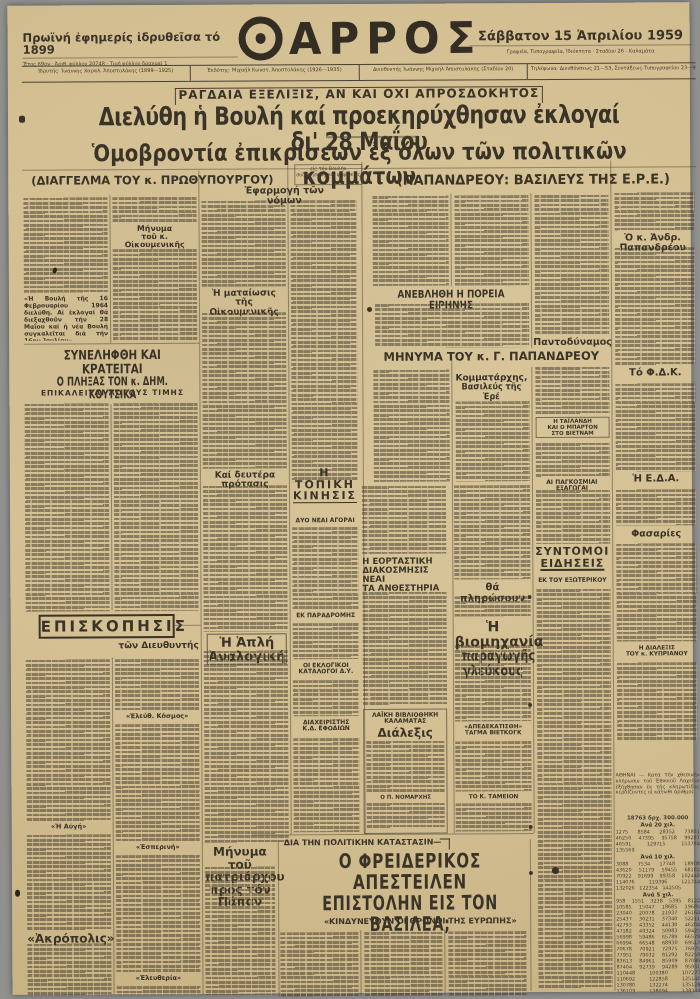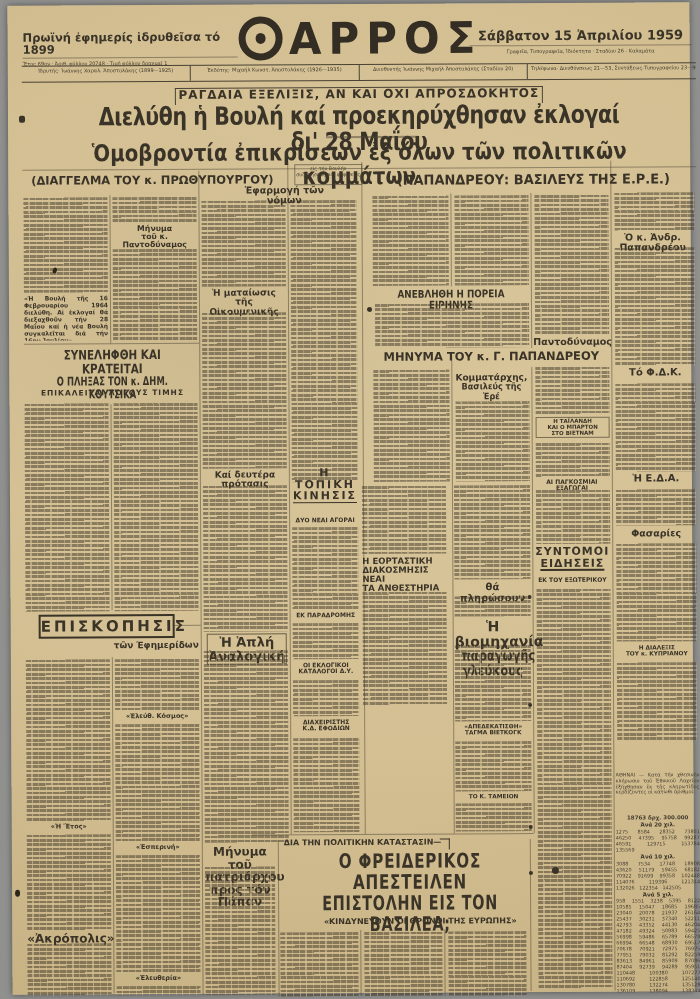--- a/index.html
+++ b/index.html
@@ -86,38 +86,38 @@
   <div class="abs rule" style="left:602px;top:158px;width:1px;height:830px"></div>
   <div class="abs rule" style="left:348px;top:926px;width:1px;height:66px"></div>
   <div class="abs rule" style="left:432px;top:926px;width:1px;height:66px"></div>
   <div class="abs rule" style="left:518px;top:836px;width:1px;height:152px"></div>
 
   <div class="abs tx" style="left:15px;top:192px;width:84px;height:95px"></div>
   <div class="abs hd" style="left:15px;top:289px;width:84px;height:46px;font-size:6px;line-height:7px;text-align:justify;overflow:hidden">«Ἡ Βουλή τῆς 16 Φεβρουαρίου 1964 διελύθη. Αἱ ἐκλογαί θά διεξαχθοῦν τήν 28 Μαΐου καί ἡ νέα Βουλή συγκαλεῖται διά τήν 16ην Ἰουλίου».</div>
   <div class="abs tx" style="left:104px;top:192px;width:84px;height:26px"></div>
   <div class="abs hd" style="left:104px;top:220px;width:84px;font-size:7.8px">
     <div>Μήνυμα</div>
-    <div>τοῦ κ. Παντοδύναμος</div>
+    <div>τοῦ κ. Οἰκουμενικῆς</div>
   </div>
   <div class="abs tx" style="left:104px;top:244px;width:84px;height:92px"></div>
 
   <div class="abs rule" style="left:15px;top:338px;width:175px;height:1px"></div>
   <div class="abs hd" style="left:14px;top:343px;width:178px">
     <div style="font-size:13px;transform:scaleX(.8)">ΣΥΝΕΛΗΦΘΗ ΚΑΙ ΚΡΑΤΕΙΤΑΙ</div>
     <div style="font-size:12px;transform:scaleX(.7)">Ο ΠΛΗΞΑΣ ΤΟΝ κ. ΔΗΜ. ΚΟΥΤΣΙΚΑ</div>
   </div>
   <div class="abs hd" style="left:14px;top:384px;width:178px;font-size:7.5px;letter-spacing:1px">ΕΠΙΚΑΛΕΙΤΑΙ ΛΟΓΟΥΣ ΤΙΜΗΣ</div>
   <div class="abs tx" style="left:15px;top:398px;width:84px;height:208px"></div>
   <div class="abs tx" style="left:104px;top:398px;width:84px;height:208px"></div>
 
   <div class="abs hd" style="left:28px;top:609px;width:132px;height:20px;font-size:15px;letter-spacing:3px;border:2px solid #3a3327;line-height:20px">ΕΠΙΣΚΟΠΗΣΙΣ</div>
   <div class="abs rule" style="left:162px;top:620px;width:28px;height:1px"></div>
-  <div class="abs hd" style="left:93px;top:636px;width:95px;font-size:9px;text-align:right">τῶν Ἐφημερίδων</div>
+  <div class="abs hd" style="left:93px;top:636px;width:95px;font-size:9px;text-align:right">τῶν Διευθυντής</div>
   <div class="abs tx" style="left:15px;top:654px;width:84px;height:162px"></div>
-  <div class="abs hd" style="left:15px;top:818px;width:84px;font-size:6.5px">«Ἡ Ἔτος»</div>
+  <div class="abs hd" style="left:15px;top:818px;width:84px;font-size:6.5px">«Ἡ Αὐγή»</div>
   <div class="abs tx" style="left:15px;top:829px;width:84px;height:96px"></div>
   <div class="abs hd" style="left:15px;top:927px;width:84px;font-size:12px">«Ἀκρόπολις»</div>
   <div class="abs tx" style="left:15px;top:938px;width:84px;height:52px"></div>
   <div class="abs tx" style="left:104px;top:654px;width:84px;height:52px"></div>
   <div class="abs hd" style="left:104px;top:708px;width:84px;font-size:6.5px">«Ἐλεύθ. Κόσμος»</div>
   <div class="abs tx" style="left:104px;top:719px;width:84px;height:118px"></div>
   <div class="abs hd" style="left:104px;top:839px;width:84px;font-size:6.5px">«Ἑσπερινή»</div>
   <div class="abs tx" style="left:104px;top:850px;width:84px;height:118px"></div>
   <div class="abs hd" style="left:104px;top:970px;width:84px;font-size:6.5px">«Ἐλευθερία»</div>
   <div class="abs tx" style="left:104px;top:981px;width:84px;height:9px"></div>
@@ -158,20 +158,30 @@
   </div>
   <div class="abs tx" style="left:282px;top:734px;width:66px;height:94px"></div>
 
   <div class="abs tx" style="left:352px;top:482px;width:84px;height:68px"></div>
   <div class="abs hd" style="left:352px;top:553px;width:84px;font-size:8.5px;text-align:left">
     <div>Η ΕΟΡΤΑΣΤΙΚΗ</div>
     <div>ΔΙΑΚΟΣΜΗΣΙΣ ΝΕΑΙ</div>
     <div>ΤΑ ΑΝΘΕΣΤΗΡΙΑ</div>
   </div>
   <div class="abs tx" style="left:352px;top:588px;width:84px;height:114px"></div>
+  <div class="abs" style="left:352px;top:705px;width:84px;height:125px;border:1px solid rgba(58,51,39,.6);padding:2px;box-sizing:border-box">
+    <div class="hd" style="font-size:6px">
+      <div>ΛΑΪΚΗ ΒΙΒΛΙΟΘΗΚΗ</div>
+      <div>ΚΑΛΑΜΑΤΑΣ</div>
+    </div>
+    <div class="hd" style="font-size:12px;margin:2px 0">Διάλεξις</div>
+    <div class="tx" style="height:52px"></div>
+    <div class="hd" style="font-size:5.5px;margin:2px 0">Ο Π. ΝΟΜΑΡΧΗΣ</div>
+    <div class="tx" style="height:26px"></div>
+  </div>
 
   <div class="abs tx" style="left:364px;top:192px;width:76px;height:90px"></div>
   <div class="abs tx" style="left:446px;top:192px;width:74px;height:90px"></div>
   <div class="abs hd" style="left:364px;top:285px;width:156px;font-size:10.5px;transform:scaleX(.84)">ΑΝΕΒΛΗΘΗ Η ΠΟΡΕΙΑ ΕΙΡΗΝΗΣ</div>
   <div class="abs dot" style="left:358px;top:303px;width:5px;height:5px"></div>
   <div class="abs tx" style="left:366px;top:300px;width:154px;height:44px"></div>
   <div class="abs hd" style="left:364px;top:347px;width:236px;font-size:11.5px">ΜΗΝΥΜΑ ΤΟΥ κ. Γ. ΠΑΠΑΝΔΡΕΟΥ</div>
   <div class="abs tx" style="left:364px;top:366px;width:76px;height:112px"></div>
   <div class="abs hd" style="left:444px;top:370px;width:76px;font-size:9px">
     <div>Κομματάρχης,</div>

